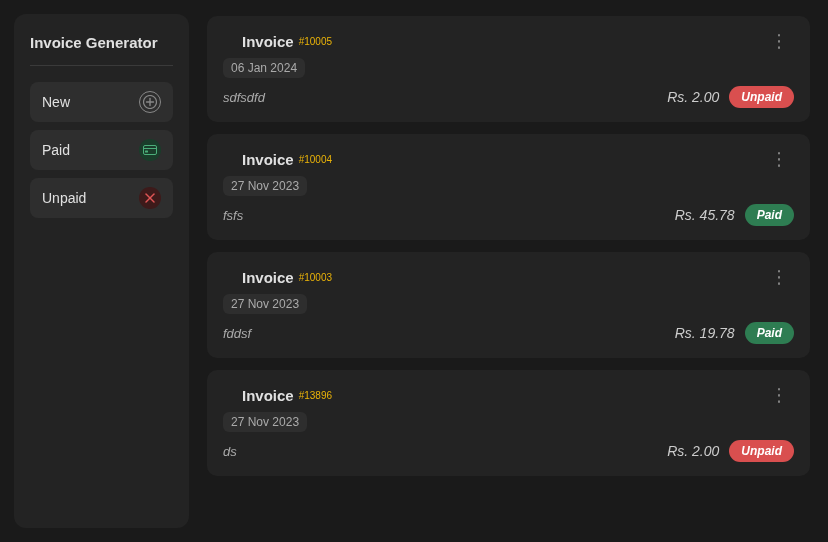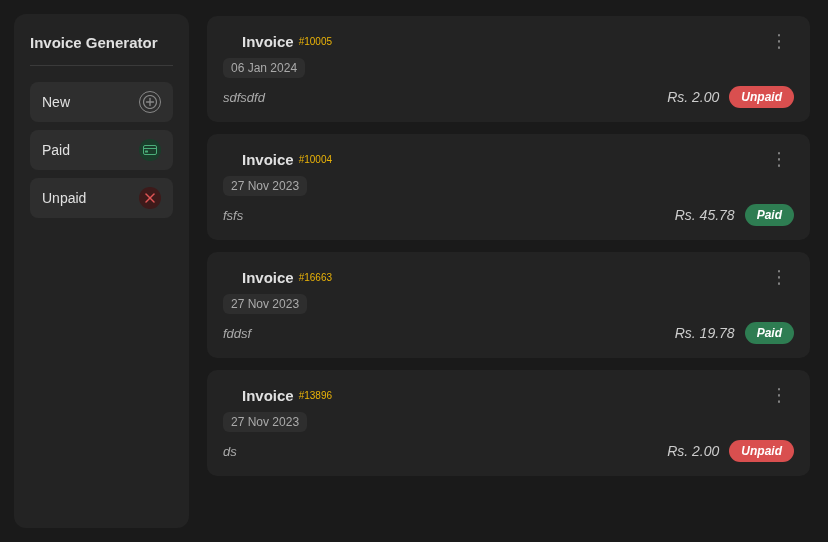--- a/index.html
+++ b/index.html
@@ -245,21 +245,21 @@
         <div class="invoice-amount-row">
           <span class="invoice-amount">Rs. 45.78</span>
           <span class="status-badge paid">Paid</span>
         </div>
       </div>
     </div>
       <div class="invoice-card">
       <div class="invoice-header">
         <div class="invoice-title-row">
           <span class="invoice-label">Invoice</span>
-          <span class="invoice-number">#16663</span>
+          <span class="invoice-number">#10003</span>
         </div>
         <button class="menu-dots">⋮</button>
       </div>
       <div class="invoice-date-badge">27 Nov 2023</div>
       <div class="invoice-footer">
         <span class="invoice-client">fddsf</span>
         <div class="invoice-amount-row">
           <span class="invoice-amount">Rs. 19.78</span>
           <span class="status-badge paid">Paid</span>
         </div>

